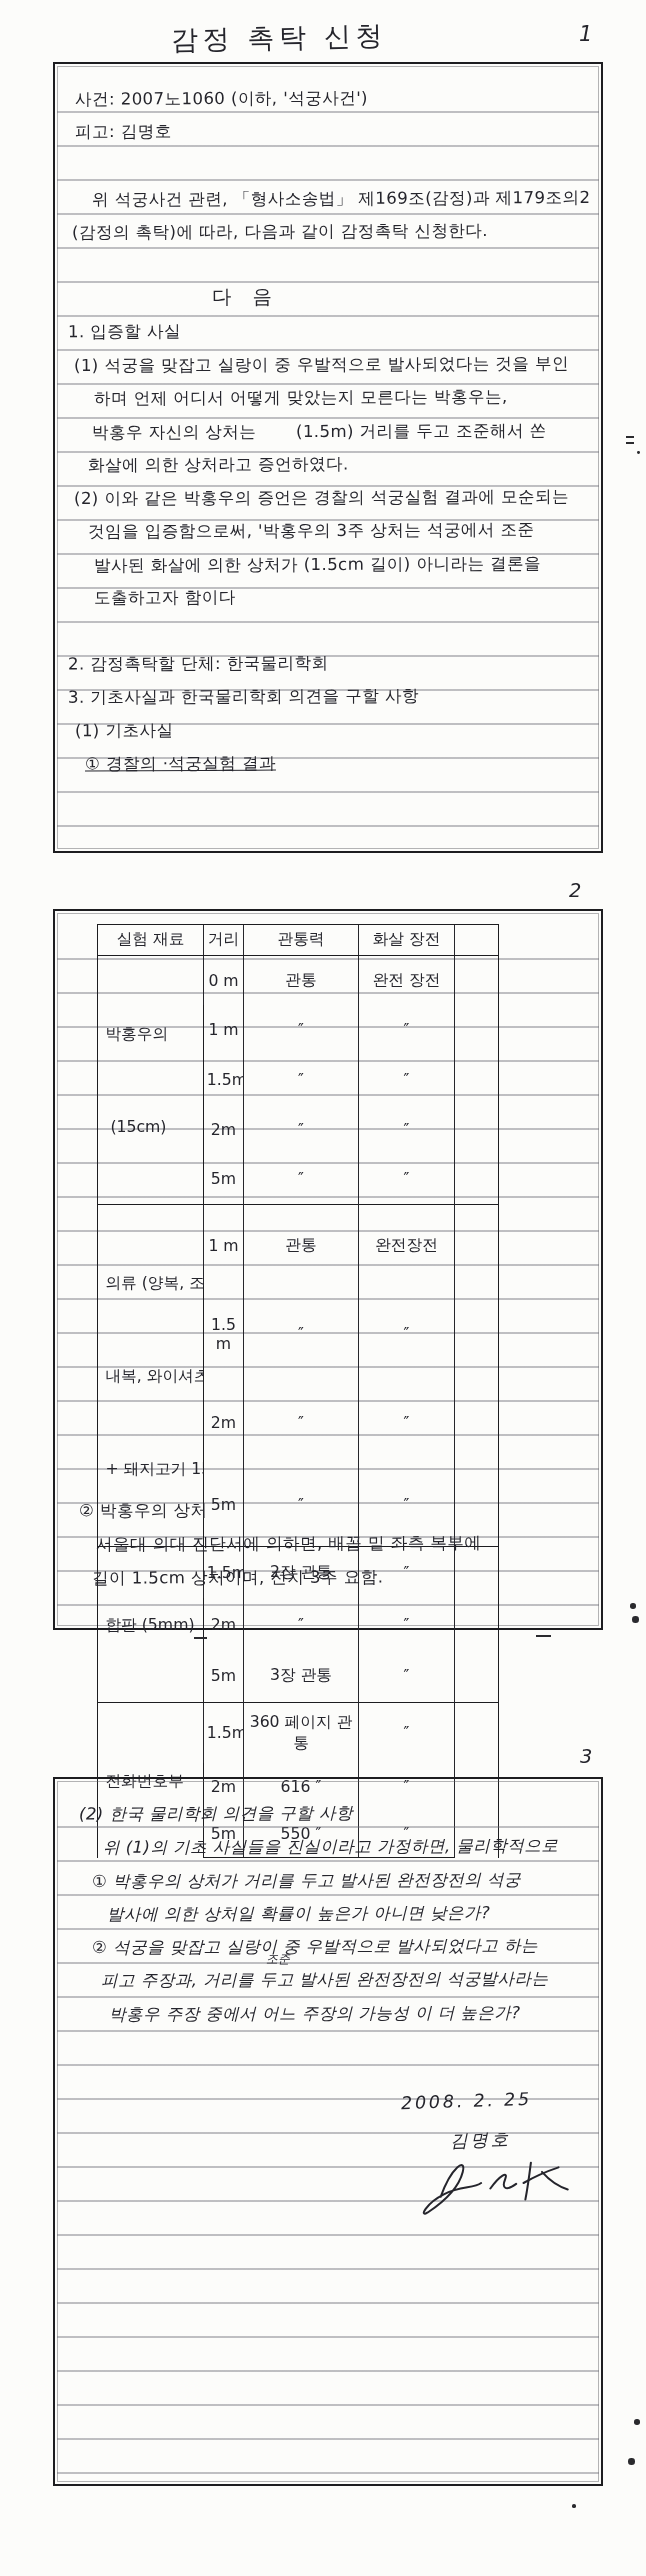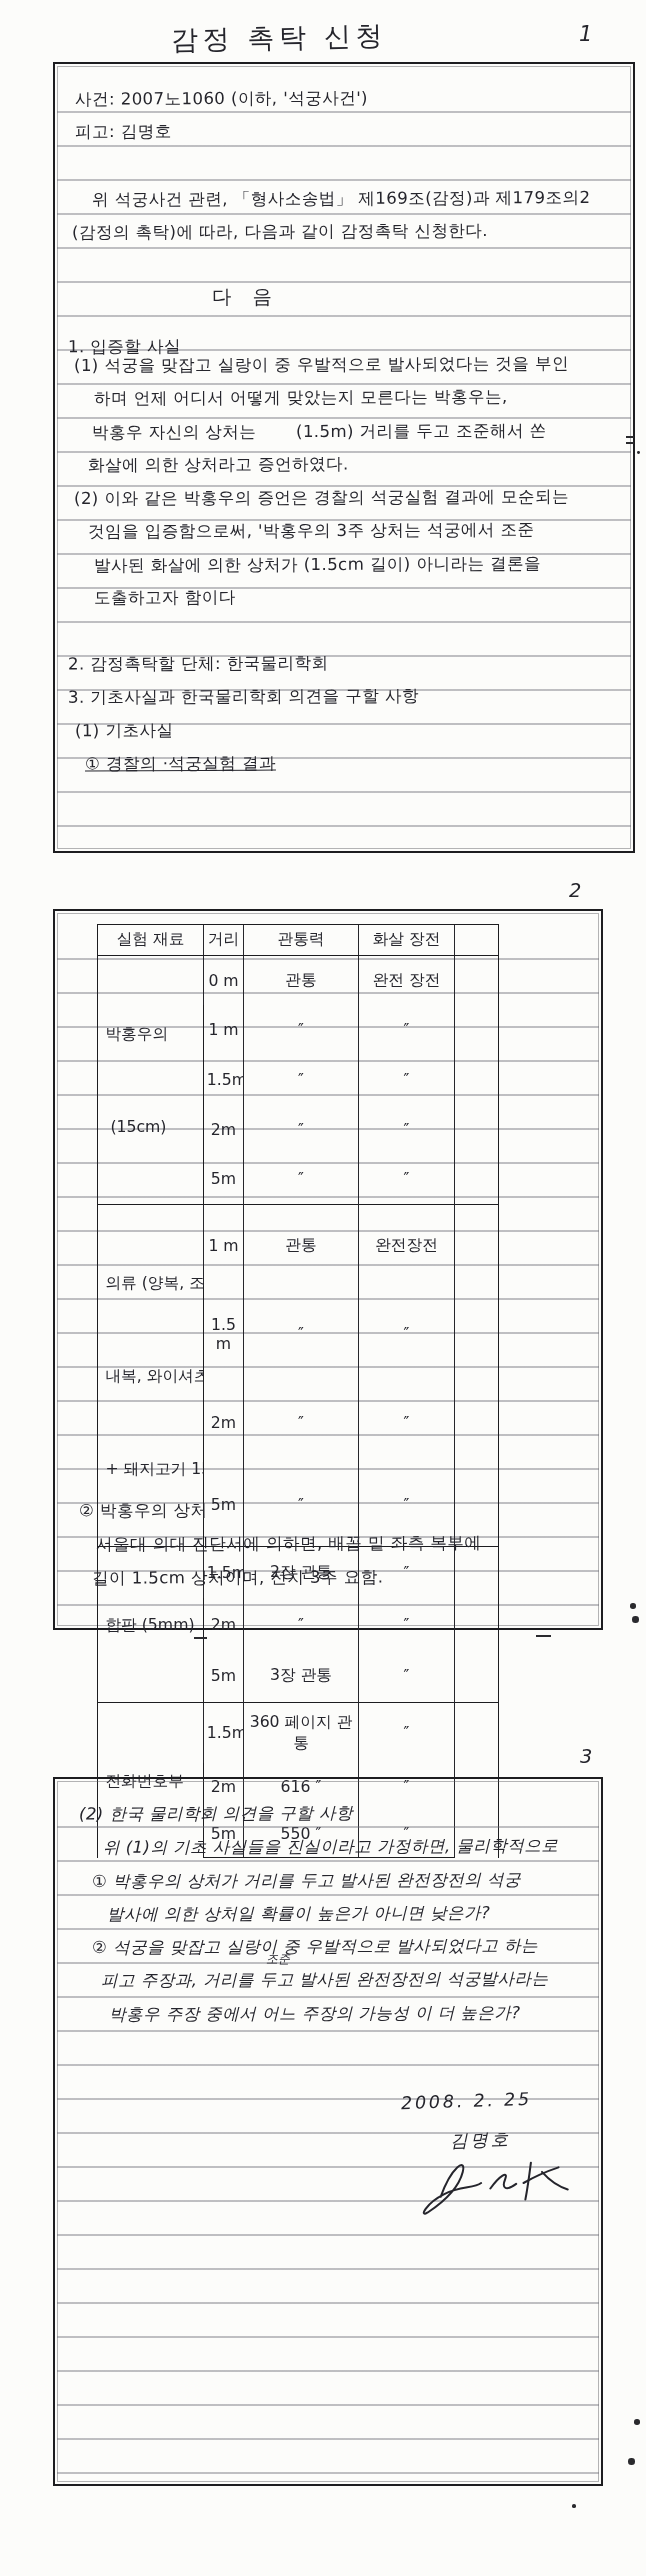--- a/index.html
+++ b/index.html
@@ -103,30 +103,30 @@
   .bar-mark{position:absolute;background:#2a2a2e;}
 </style>
 </head>
 <body>
 
 <div class="scan">
 
   <div class="doc-title">감정 촉탁 신청</div>
   <div class="page-num" style="left:579px;top:22px;">1</div>
 
-  <div class="sheet" style="top:62px;height:787px;padding-left:32px;">
+  <div class="sheet" style="top:62px;height:787px;">
     <div class="inner-line"></div>
     <div class="rules"></div>
 
     <div class="hl" style="left:20.3px;top:22px;">사건: 2007노1060 (이하, '석궁사건')</div>
     <div class="hl" style="left:20.3px;top:55px;">피고: 김명호</div>
     <div class="hl" style="left:37px;top:122px;">위 석궁사건 관련, 「형사소송법」 제169조(감정)과 제179조의2</div>
     <div class="hl" style="left:16.6px;top:155px;">(감정의 촉탁)에 따라, 다음과 같이 감정촉탁 신청한다.</div>
     <div class="hl big center" style="left:157px;top:220px;width:157px;">다 음</div>
-    <div class="hl" style="left:13px;top:255px;margin-top:15px;">1. 입증할 사실</div>
+    <div class="hl" style="left:13px;top:255px;">1. 입증할 사실</div>
     <div class="hl" style="left:18.5px;top:288px;">(1) 석궁을 맞잡고 실랑이 중 우발적으로 발사되었다는 것을 부인</div>
     <div class="hl" style="left:39px;top:321px;">하며 언제 어디서 어떻게 맞았는지 모른다는 박홍우는,</div>
     <div class="hl" style="left:37px;top:355px;">박홍우 자신의 상처는       (1.5m) 거리를 두고 조준해서 쏜</div>
     <div class="hl" style="left:33px;top:388px;">화살에 의한 상처라고 증언하였다.</div>
     <div class="hl" style="left:18.5px;top:421px;">(2) 이와 같은 박홍우의 증언은 경찰의 석궁실험 결과에 모순되는</div>
     <div class="hl" style="left:33px;top:454px;">것임을 입증함으로써, '박홍우의 3주 상처는 석궁에서 조준</div>
     <div class="hl" style="left:39px;top:488px;">발사된 화살에 의한 상처가 (1.5cm 길이) 아니라는 결론을</div>
     <div class="hl" style="left:39px;top:521px;">도출하고자 함이다</div>
     <div class="hl" style="left:13px;top:587px;">2. 감정촉탁할 단체: 한국물리학회</div>
     <div class="hl" style="left:13px;top:620px;">3. 기초사실과 한국물리학회 의견을 구할 사항</div>

